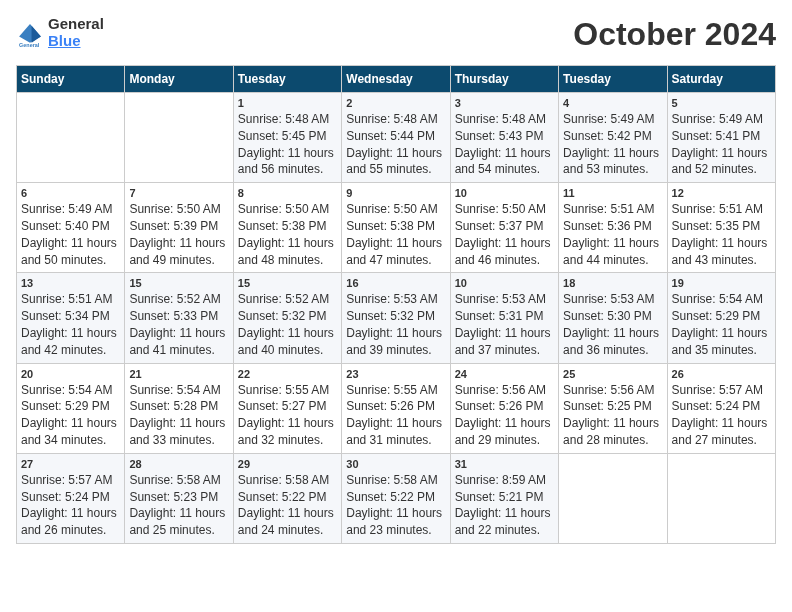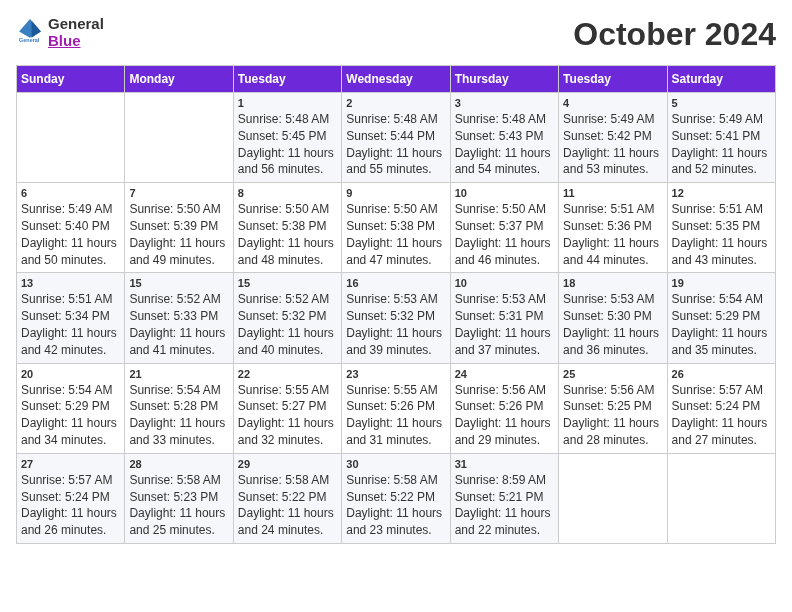--- a/index.html
+++ b/index.html
@@ -11,21 +11,21 @@
       padding: 16px;
     }
     .header {
       display: flex;
       justify-content: space-between;
       align-items: flex-start;
       margin-bottom: 12px;
     }
     .logo {
       display: flex;
-      align-items: flex-start;
+      align-items: flex-end;
       gap: 4px;
     }
     .logo-icon {
       width: 28px;
       height: 28px;
     }
     .title-block {
       text-align: center;
     }
     .month-year {
@@ -36,21 +36,21 @@
     .location {
       font-size: 15px;
       color: #555;
     }
     table {
       width: 100%;
       border-collapse: collapse;
       table-layout: fixed;
     }
     thead tr th {
-      background-color: #6d28d9;
+      background-color: #0c4a6e;
       color: #fff;
       font-size: 12px;
       font-weight: bold;
       padding: 6px 4px;
       text-align: left;
       border: 1px solid #ccc;
     }
     tbody tr td {
       border: 1px solid #ccc;
       vertical-align: top;
@@ -87,21 +87,21 @@
 <div class="header">
   <div class="logo">
     <svg class="logo-icon" viewBox="0 0 36 36">
       <rect x="0" y="0" width="36" height="36" fill="white"></rect>
       <polygon points="18,4 32,20 18,28 4,20" fill="#3a7fc1"></polygon>
       <polygon points="20,6 32,20 20,28" fill="#1a5a9a"></polygon>
       <text x="4" y="34" font-size="7" fill="#3a7fc1" font-weight="bold">General</text>
     </svg>
     <div style="display:flex;flex-direction:column;line-height:1.1;">
       <span style="font-size:15px;font-weight:bold;color:#333;">General</span>
-      <span style="font-size:15px;font-weight:bold;color:#a21caf;text-decoration:underline;">Blue</span>
+      <span style="font-size:15px;font-weight:bold;color:#3b82f6;text-decoration:underline;">Blue</span>
     </div>
   </div>
   <div class="title-block">
     <div class="month-year">October 2024</div>
   </div>
 </div>
 
 <table>
   <thead>
     <tr>

